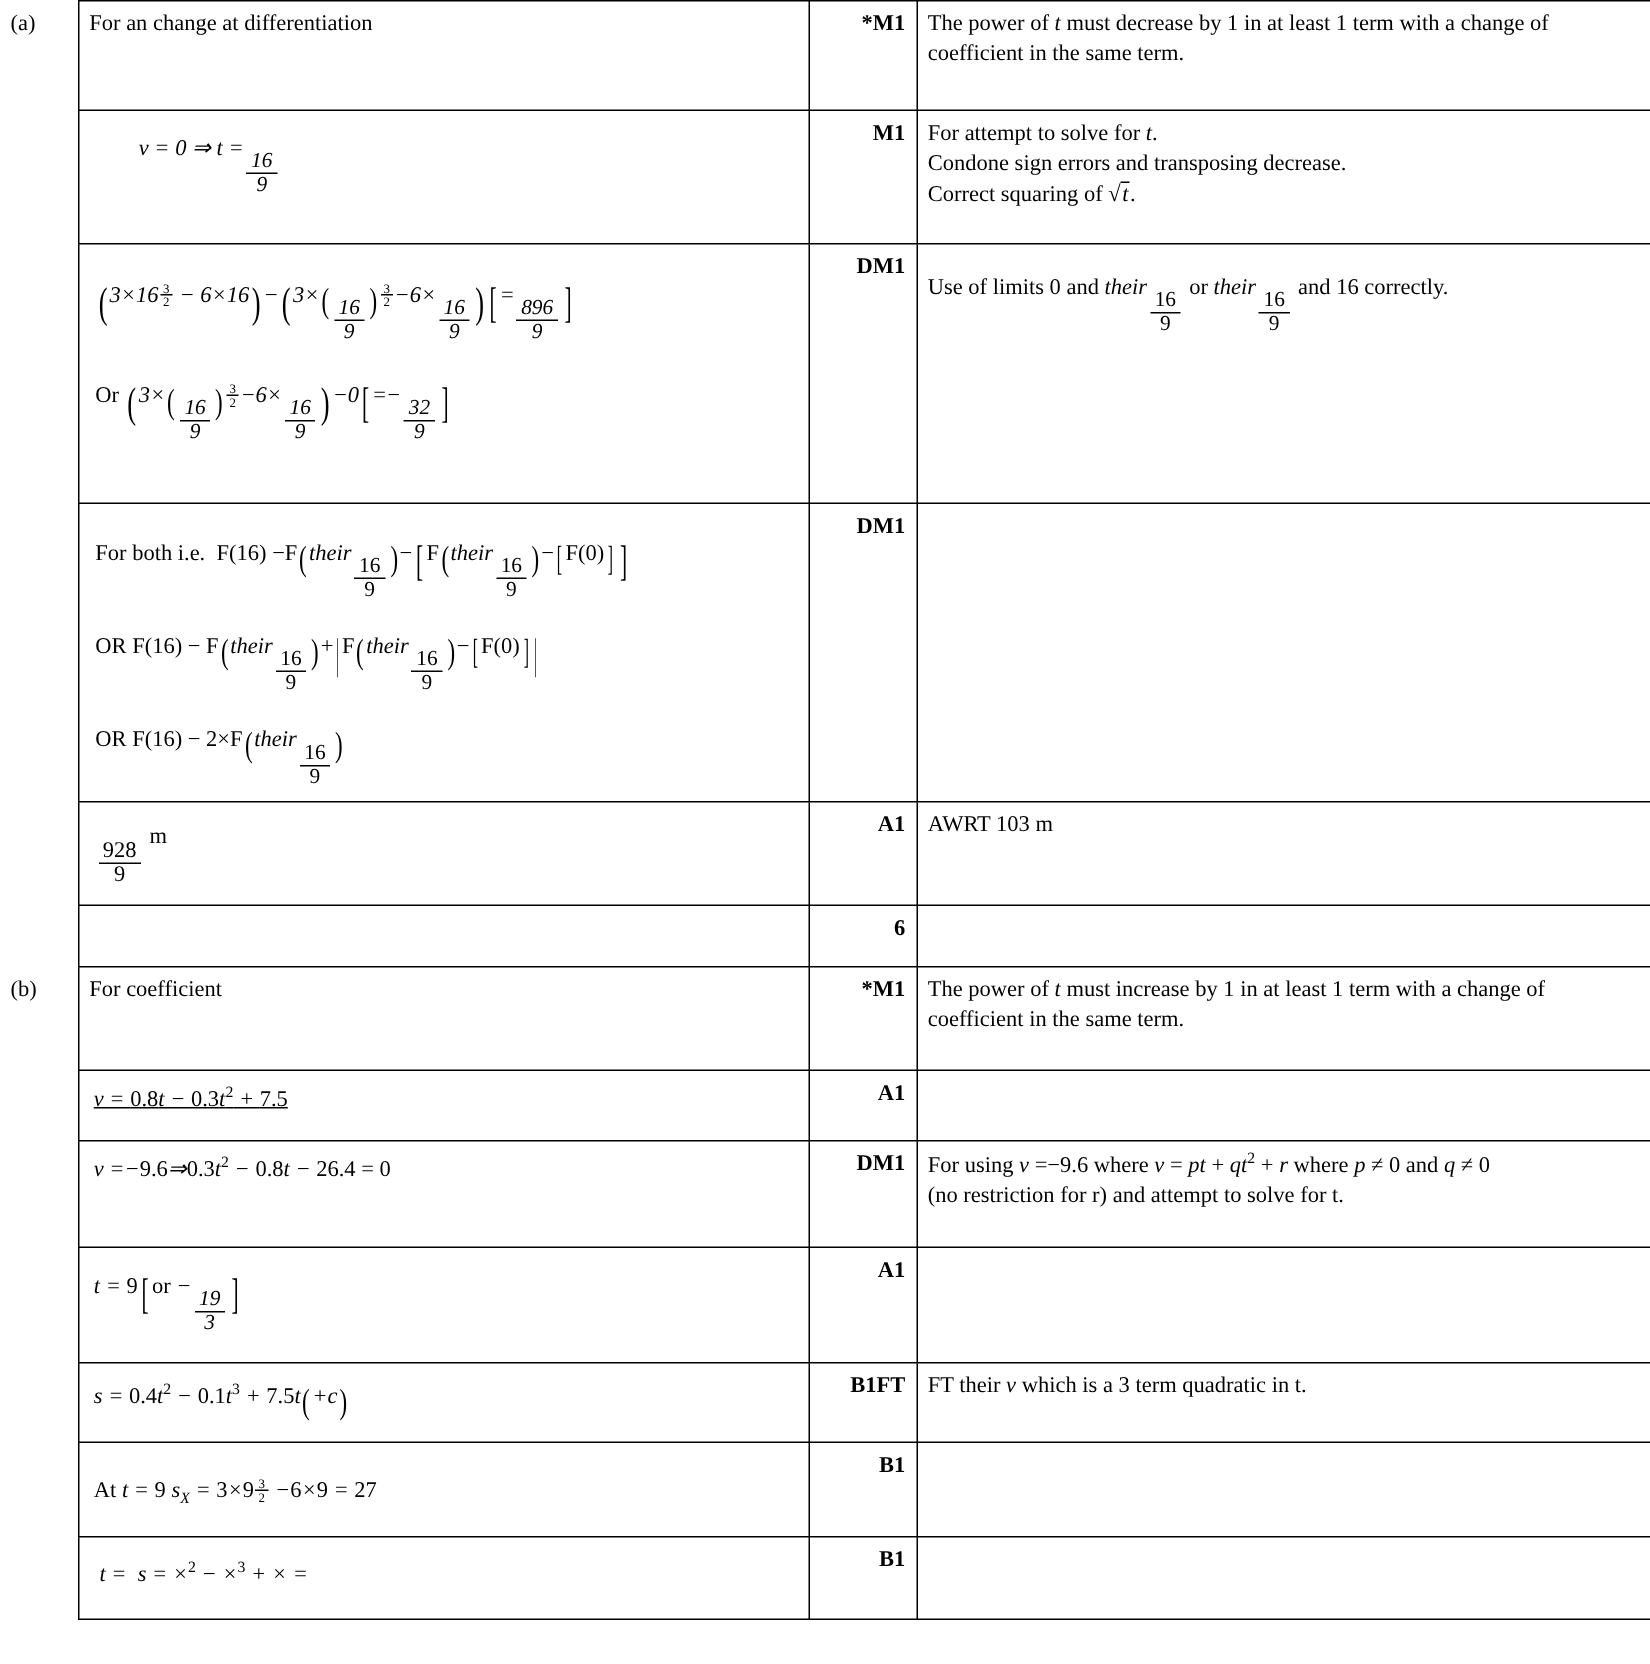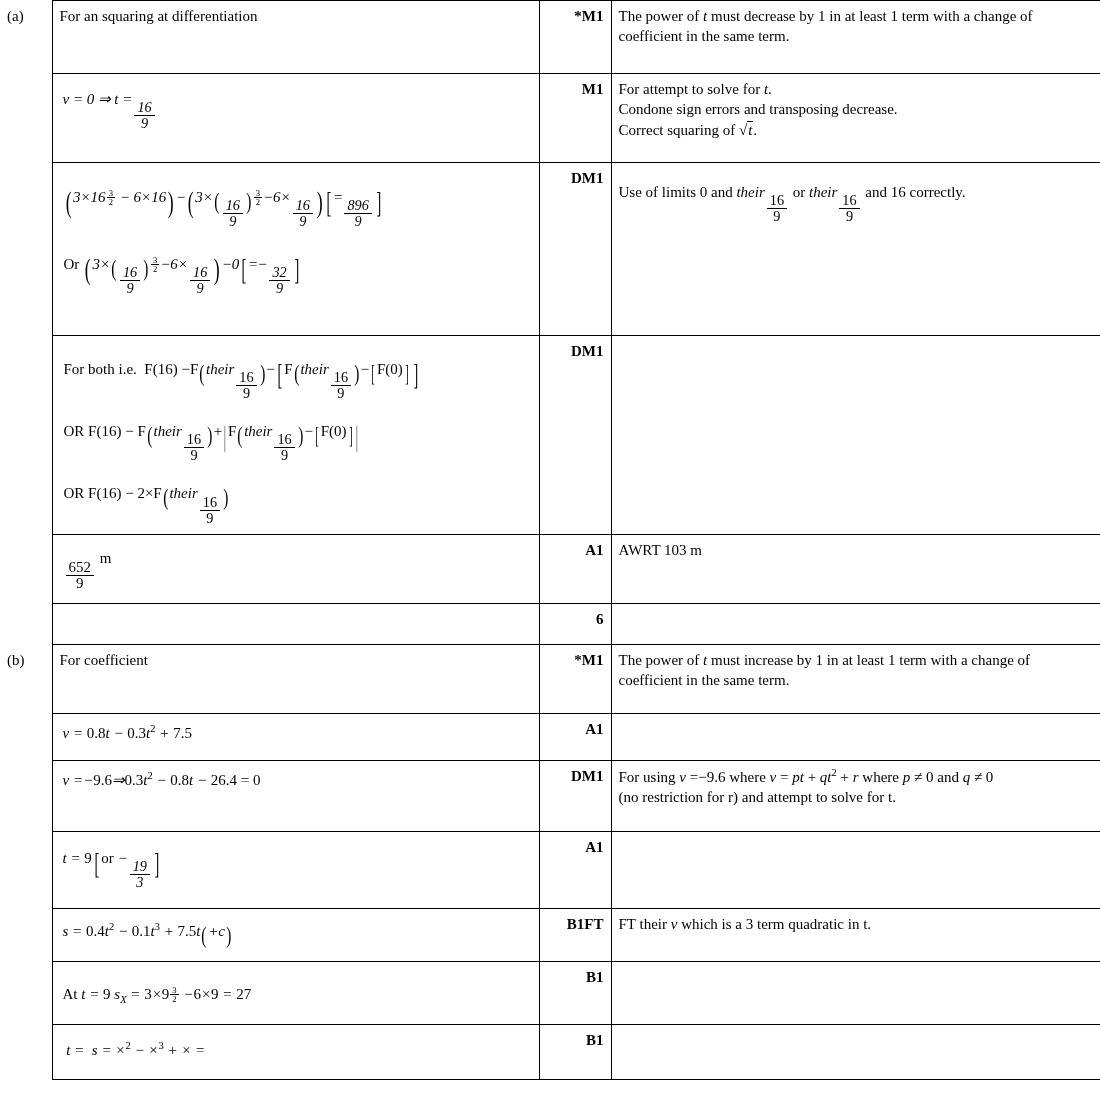--- a/index.html
+++ b/index.html
@@ -111,33 +111,33 @@
     <col style="width:52px">
     <col style="width:487px">
     <col style="width:72px">
     <col style="width:489px">
   </colgroup>
 
   <tbody>
         <tr>
     <td class="partcol">(a)</td>
     <td class="workcol" style="height:60px">
-      <span>For an squaring at differentiation</span>
+      <span>For an change at differentiation</span>
     </td>
     <td class="markcol">*M1</td>
     <td class="notescol">
       <span>The power of <span class="it">t</span> must decrease by 1 in at least 1 term with a change of coefficient in the same term.</span>
     </td>
   </tr>
 
 
   <tr>
     <td class="partcol"></td>
     <td class="workcol" style="height:76px">
-      <div class="math expr" style="padding-top:10px;padding-left:3px;">
+      <div class="math expr" style="padding-top:10px;padding-left:3px;margin-left:30px;">
         v&nbsp;=&nbsp;0&nbsp;⇒&nbsp;t&nbsp;=<span class="frac">
                 <span class="num">16</span>
                 <span class="den">9</span>
               </span>
       </div>
     </td>
     <td class="markcol">M1</td>
     <td class="notescol">
       <div>For attempt to solve for <span class="it">t</span>.</div>
       <div>Condone sign errors and transposing decrease.</div>
@@ -230,21 +230,21 @@
     </td>
     <td class="markcol">DM1</td>
     <td class="notescol"></td>
   </tr>
 
   <tr>
     <td class="partcol"></td>
     <td class="workcol" style="height:56px">
       <div class="expr" style="padding-top:8px;padding-left:4px;">
         <span class="frac" style="font-size:1.05em;">
-                <span class="num">652</span>
+                <span class="num">928</span>
                 <span class="den">9</span>
               </span>&nbsp;<span>m</span>
       </div>
     </td>
     <td class="markcol">A1</td>
     <td class="notescol">AWRT 103 m</td>
   </tr>
 
   <tr>
     <td class="partcol"></td>
@@ -260,21 +260,21 @@
     </td>
     <td class="markcol">*M1</td>
     <td class="notescol">
       <span>The power of <span class="it">t</span> must increase by 1 in at least 1 term with a change of coefficient in the same term.</span>
     </td>
   </tr>
 
   <tr>
     <td class="partcol"></td>
     <td class="workcol" style="height:34px">
-      <div class="math expr" style="padding-top:3px;padding-left:3px;">
+      <div class="math expr" style="padding-top:3px;padding-left:3px;text-decoration:underline;">
         v&nbsp;=&nbsp;<span class="up">0.8</span>t&nbsp;−&nbsp;<span class="up">0.3</span>t<sup class="ex">2</sup>&nbsp;+&nbsp;<span class="up">7.5</span>
       </div>
     </td>
     <td class="markcol">A1</td>
     <td class="notescol"></td>
   </tr>
 
   <tr>
     <td class="partcol"></td>
     <td class="workcol" style="height:58px">

